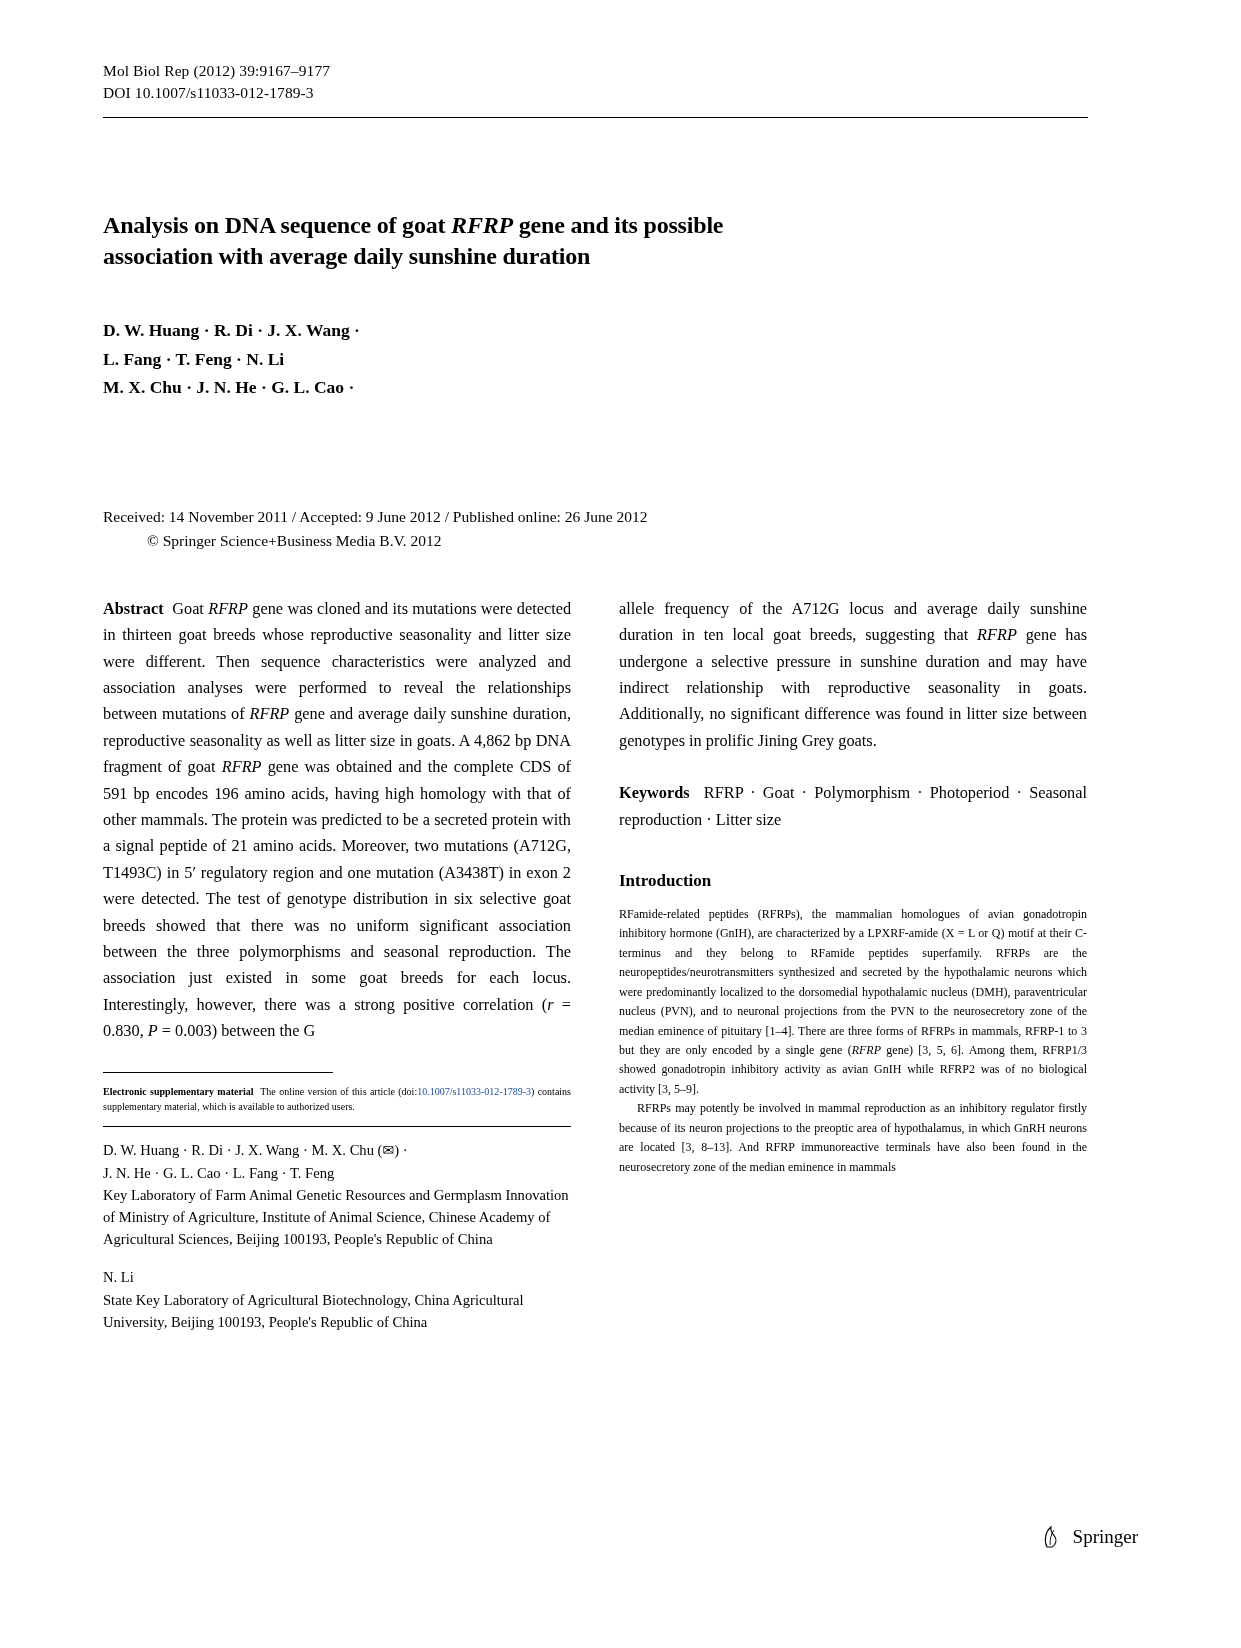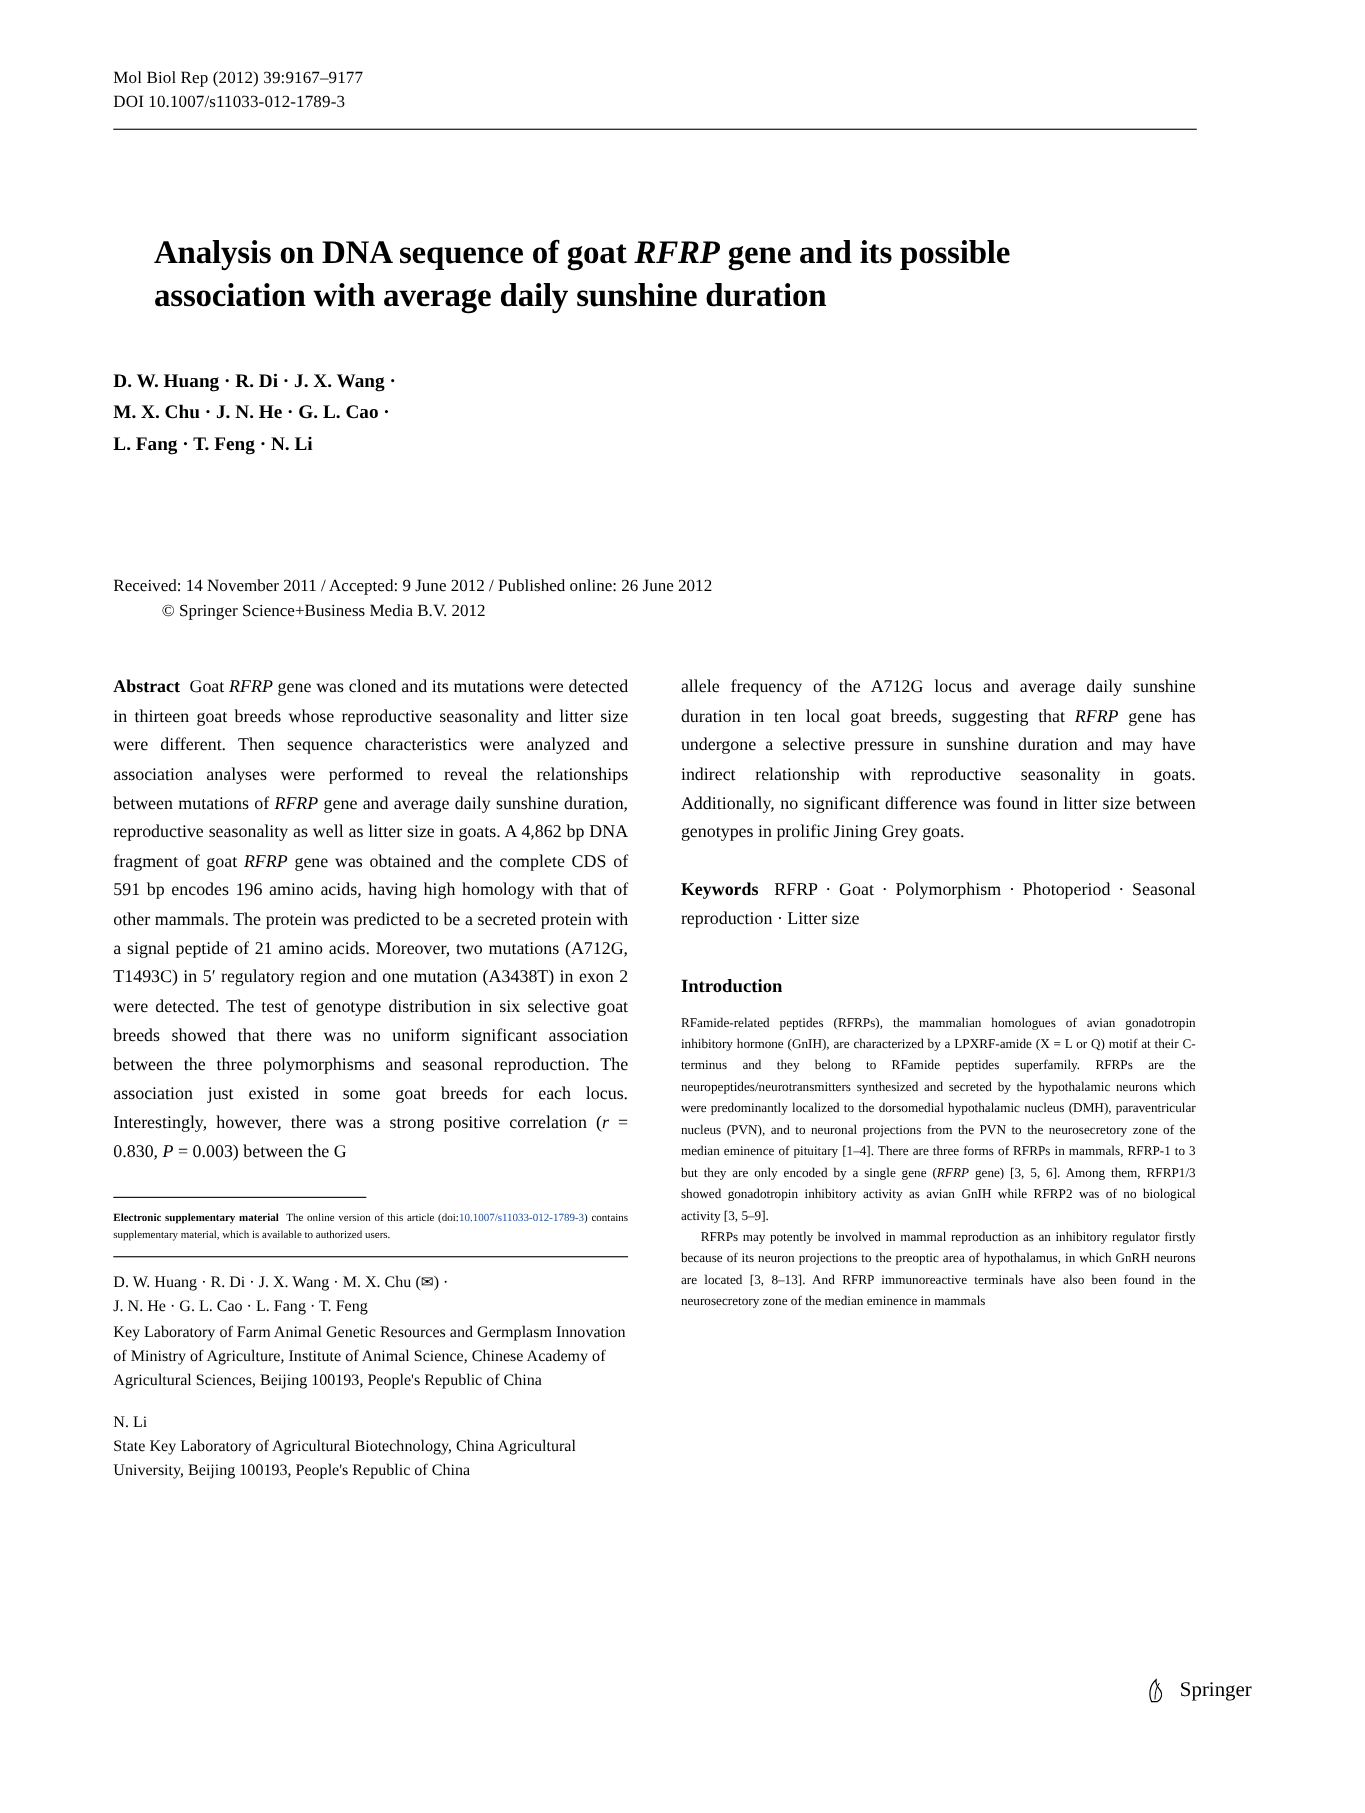--- a/index.html
+++ b/index.html
@@ -34,25 +34,24 @@
     letter-spacing: 0.1px;
   }
   .rule {
     border-top: 1px solid #000;
     margin-top: 12px;
     width: 985px;
   }
   .title {
     font-family: "Liberation Serif", serif;
     font-weight: bold;
-    font-size: 30px;
+    font-size: 24px;
     line-height: 1.30;
     margin-top: 92px;
     letter-spacing: -0.2px;
-    margin-left: 37px;
   }
   .title em { font-style: italic; }
   .authors {
     font-weight: bold;
     font-size: 17.5px;
     line-height: 1.62;
     margin-top: 44px;
   }
   .history {
     font-size: 15.5px;
@@ -159,22 +158,22 @@
       <div class="rule"></div>
     </div>
 
     <h1 class="title">
       <span>Analysis on DNA sequence of goat </span><em>RFRP</em><span> gene and its possible</span><br>
       <span>association with average daily sunshine duration</span>
     </h1>
 
     <div class="authors">
       <div>D. W. Huang · R. Di · J. X. Wang ·</div>
+      <div>L. Fang · T. Feng · N. Li</div>
       <div>M. X. Chu · J. N. He · G. L. Cao ·</div>
-      <div>L. Fang · T. Feng · N. Li</div>
     </div>
 
     <div class="history">
       <div>Received: 14 November 2011 / Accepted: 9 June 2012 / Published online: 26 June 2012</div>
       <div class="copyright">© Springer Science+Business Media B.V. 2012</div>
     </div>
 
     <div class="columns">
 
       <div class="col">

